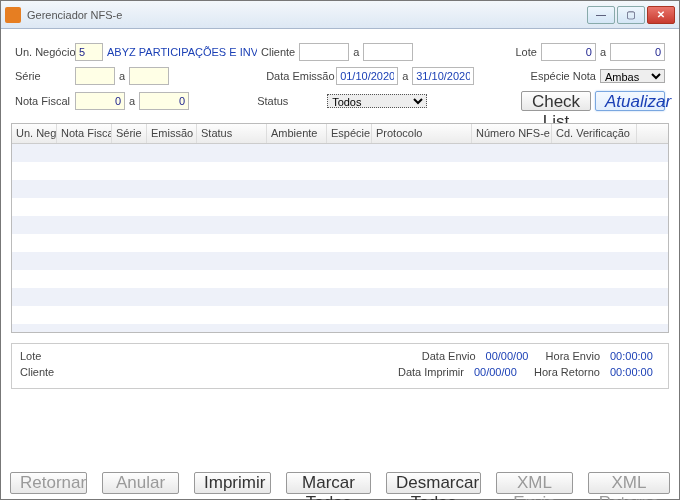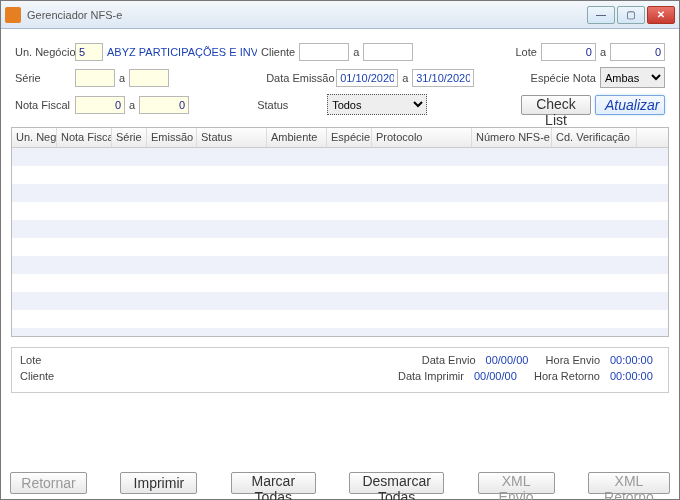--- a/index.html
+++ b/index.html
@@ -14,22 +14,22 @@
 .tabs { display:flex; border-bottom:1px solid #bbb; }
 .tab { padding: 4px 12px; border:1px solid #bbb; border-bottom:none; background:#f4f4f4; margin-right:2px; border-radius:3px 3px 0 0; position:relative; top:1px; cursor:default;}
 .tab.active { background:#fff; border-bottom:1px solid #fff; }
 .filters { padding: 8px 4px 6px 4px; }
 .frow { display:flex; align-items:center; margin-bottom:6px; gap:4px; }
 .lbl { color:#444; white-space:nowrap; }
 input.fld { border:1px solid #b8b8b8; background:#ffffe6; height:18px; font-size:11px; padding:0 3px; color:#1a1f8c; }
 input.fld.white { background:#fff; }
 input.fld.right { text-align:right; }
 .link { color:#1a3fb5; white-space:nowrap; overflow:hidden; }
-select.sel { border:1px solid #aaa; height:21px; font-size:11px; background:#eee; }
-.btn { border:1px solid #999; background:linear-gradient(#fefefe,#e8e8e8); height:20px; padding:0 9px; font-size:14px; color:#333; border-radius:2px; cursor:default;}
+select.sel { border:1px solid #aaa; height:14px; font-size:11px; background:#eee; }
+.btn { border:1px solid #999; background:linear-gradient(#fefefe,#e8e8e8); height:20px; padding:0 9px; font-size:17px; color:#333; border-radius:2px; cursor:default;}
 .btn.primary { color:#1a3fb5; border-color:#7aa7e0; background:linear-gradient(#f4f9ff,#e2eefc); box-shadow:0 0 2px #a6c8f0;font-style:italic;}
 .grid { border:1px solid #bbb; background:#fff; height:210px; position:relative; }
 .ghead { display:flex; background:linear-gradient(#fdfdfd,#ececec); border-bottom:1px solid #ccc; height:20px; }
 .gcol { border-right:1px solid #ddd; padding:3px 4px; color:#444; white-space:nowrap; overflow:hidden; }
 .gbody { height:188px; overflow-y:scroll; }
 .grow { display:flex; height:18px; }
 .grow:nth-child(odd){ background:#eef1f9; }
 .grow:nth-child(even){ background:#fff; }
 .statusbox { border:1px solid #ccc; margin-top:10px; padding:6px 8px; background:#fff; }
 .srow { display:flex; align-items:center; margin-bottom:4px; gap:10px;}
@@ -140,18 +140,19 @@
       <span class="lbl">Data Imprimir</span>
       <span class="sval-blue" style="width:50px">00/00/00</span>
       <span class="lbl">Hora Retorno</span>
       <span class="sval-blue" style="width:50px">00:00:00</span>
     </div>
   </div>
 </div>
 
 <div class="bottombar">
   <button class="btn disabled">Retornar</button>
+  <button class="btn disabled">Anular</button>
   <button class="btn">Imprimir</button>
   <button class="btn" style="width:85px">Marcar Todas</button>
   <button class="btn" style="width:95px">Desmarcar Todas</button>
   <button class="btn disabled">XML Envio</button>
   <button class="btn disabled" style="width:82px">XML Retorno</button>
 </div>
 
 </body></html>

